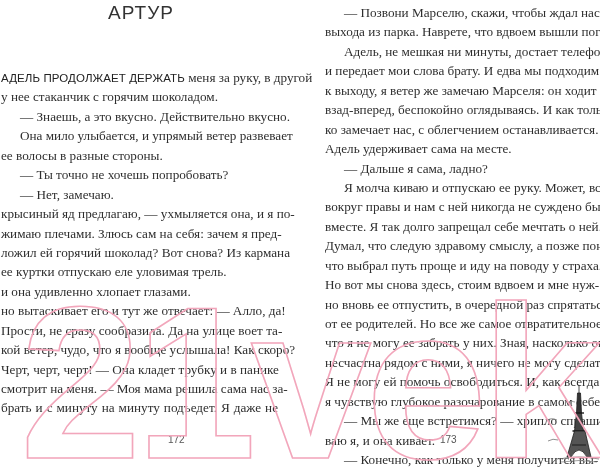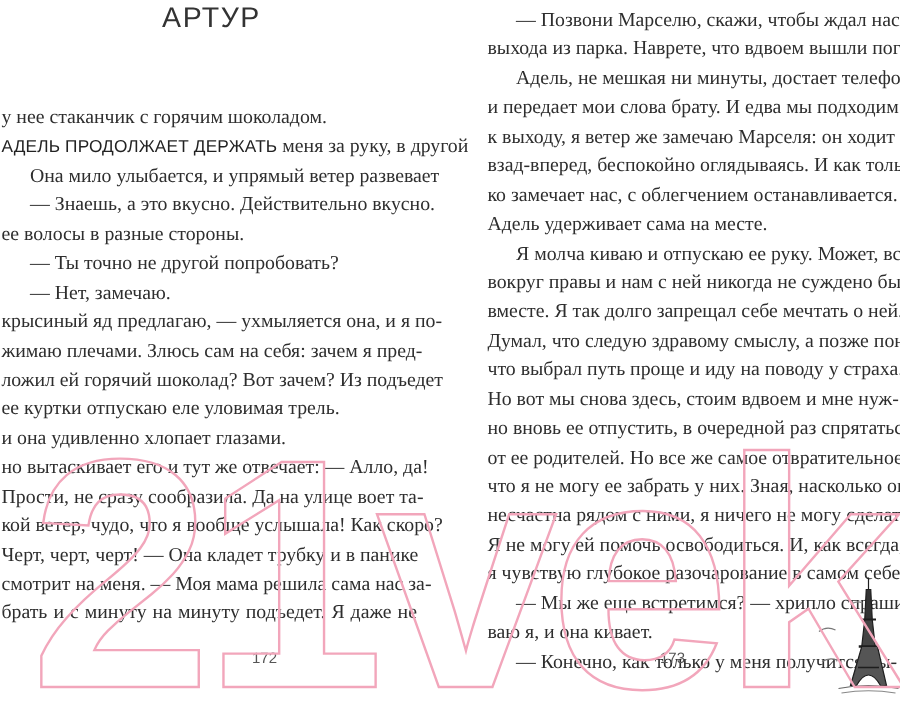--- a/index.html
+++ b/index.html
@@ -51,30 +51,30 @@
     fill:none; stroke:#f2a6bb; stroke-width:1.6;
     letter-spacing:-6px;
   }
 </style>
 </head>
 <body>
 
 <div class="page page-left">
   <div class="chapter-title">АРТУР</div>
   <div class="text-block">
+    <span class="line"><span class="runin">АДЕЛЬ ПРОДОЛЖАЕТ ДЕРЖАТЬ</span><span> меня за руку, в другой</span></span>
     <span class="line last">у нее стаканчик с горячим шоколадом.</span>
-    <span class="line"><span class="runin">АДЕЛЬ ПРОДОЛЖАЕТ ДЕРЖАТЬ</span><span> меня за руку, в другой</span></span>
+    <span class="line last indent">— Знаешь, а это вкусно. Действительно вкусно.</span>
     <span class="line indent">Она мило улыбается, и упрямый ветер развевает</span>
-    <span class="line last indent">— Знаешь, а это вкусно. Действительно вкусно.</span>
     <span class="line last">ее волосы в разные стороны.</span>
-    <span class="line last indent">— Ты точно не другой попробовать?</span>
+    <span class="line last indent">— Ты точно не хочешь попробовать?</span>
     <span class="line last indent">— Нет, замечаю.</span>
     <span class="line">крысиный яд предлагаю, — ухмыляется она, и я по-</span>
     <span class="line">жимаю плечами. Злюсь сам на себя: зачем я пред-</span>
-    <span class="line">ложил ей горячий шоколад? Вот зачем? Из подъедет</span>
+    <span class="line">ложил ей горячий шоколад? Вот снова? Из кармана</span>
     <span class="line last">ее куртки отпускаю еле уловимая трель.</span>
     <span class="line last">и она удивленно хлопает глазами.</span>
     <span class="line">но вытаскивает его и тут же отвечает: — Алло, да!</span>
     <span class="line">Прости, не сразу сообразила. Да на улице воет та-</span>
     <span class="line">кой ветер, чудо, что я вообще услышала! Как скоро?</span>
     <span class="line">Черт, черт, черт! — Она кладет трубку и в панике</span>
     <span class="line">смотрит на меня. — Моя мама решила сама нас за-</span>
     <span class="line">брать и с минуту на минуту подъедет. Я даже не</span>
 
   </div>
@@ -84,20 +84,21 @@
 <div class="page page-right">
   <div class="text-block">
     <span class="line indent">— Позвони Марселю, скажи, чтобы ждал нас около</span>
     <span class="line">выхода из парка. Наврете, что вдвоем вышли погулять.</span>
     <span class="line indent">Адель, не мешкая ни минуты, достает телефон</span>
     <span class="line">и передает мои слова брату. И едва мы подходим</span>
     <span class="line">к выходу, я ветер же замечаю Марселя: он ходит</span>
     <span class="line">взад-вперед, беспокойно оглядываясь. И как толь-</span>
     <span class="line">ко замечает нас, с облегчением останавливается.</span>
     <span class="line last">Адель удерживает сама на месте.</span>
+    <span class="line last indent">— Дальше я сама, ладно?</span>
     <span class="line indent">Я молча киваю и отпускаю ее руку. Может, все</span>
     <span class="line">вокруг правы и нам с ней никогда не суждено быть</span>
     <span class="line">вместе. Я так долго запрещал себе мечтать о ней.</span>
     <span class="line">Думал, что следую здравому смыслу, а позже понял,</span>
     <span class="line">что выбрал путь проще и иду на поводу у страха.</span>
     <span class="line">Но вот мы снова здесь, стоим вдвоем и мне нуж-</span>
     <span class="line">но вновь ее отпустить, в очередной раз спрятаться</span>
     <span class="line">от ее родителей. Но все же самое отвратительное,</span>
     <span class="line">что я не могу ее забрать у них. Зная, насколько она</span>
     <span class="line">несчастна рядом с ними, я ничего не могу сделать.</span>

